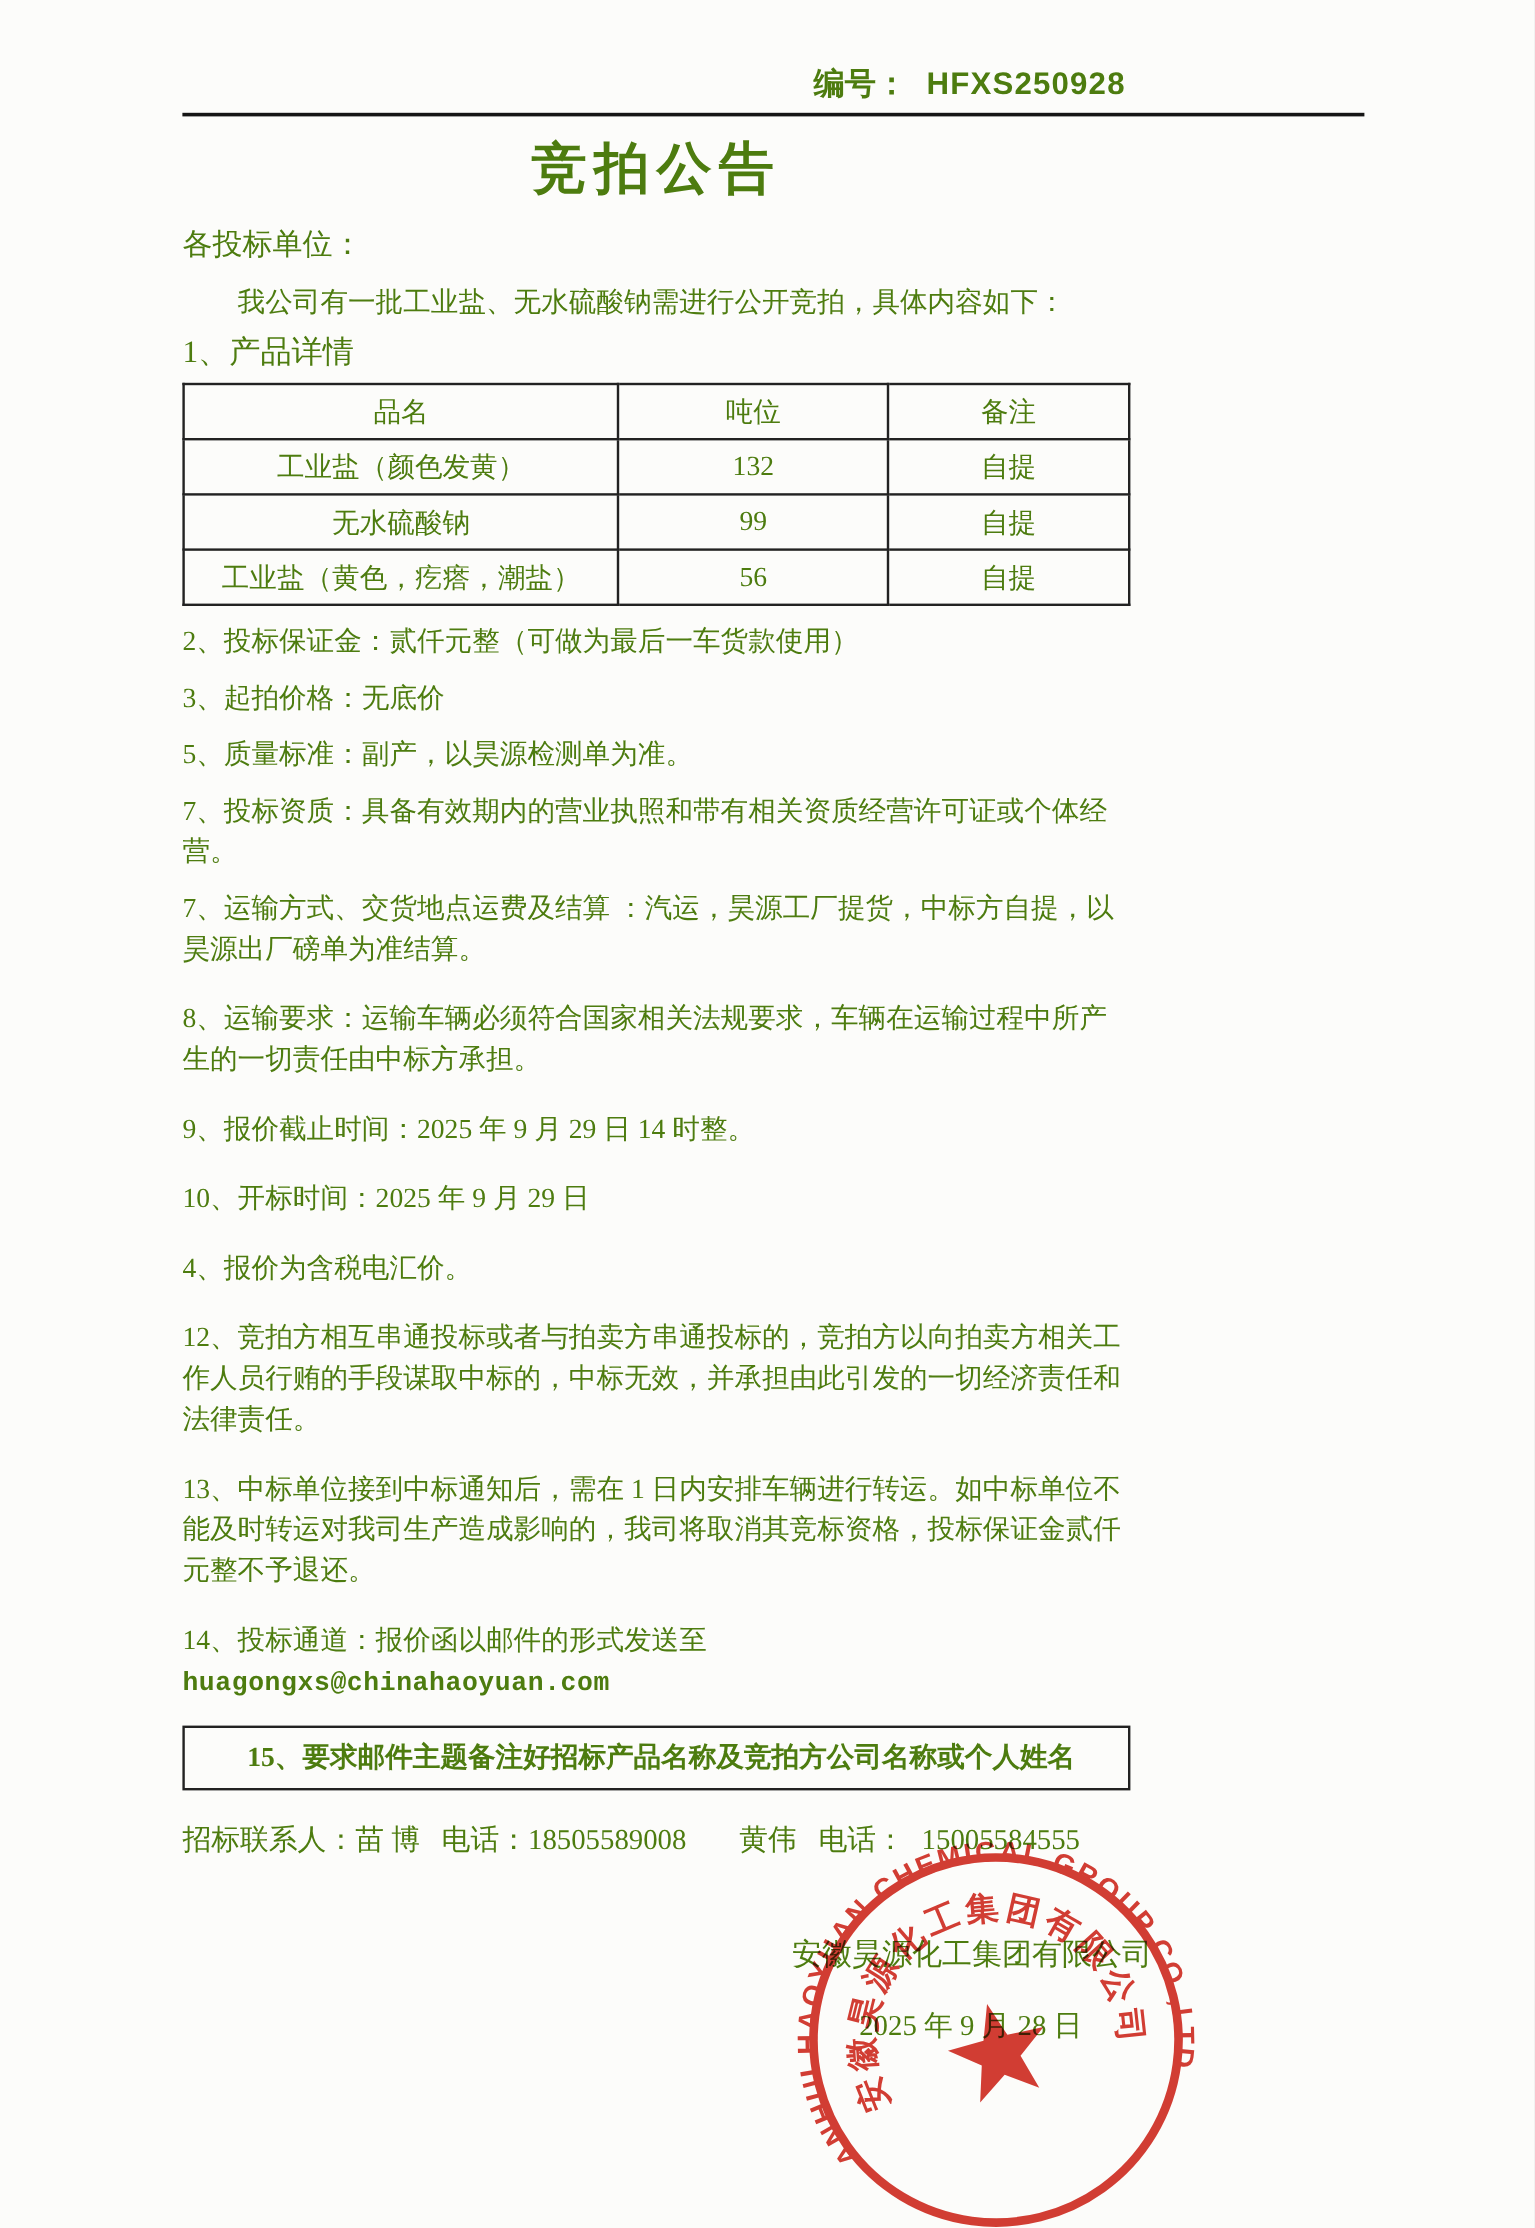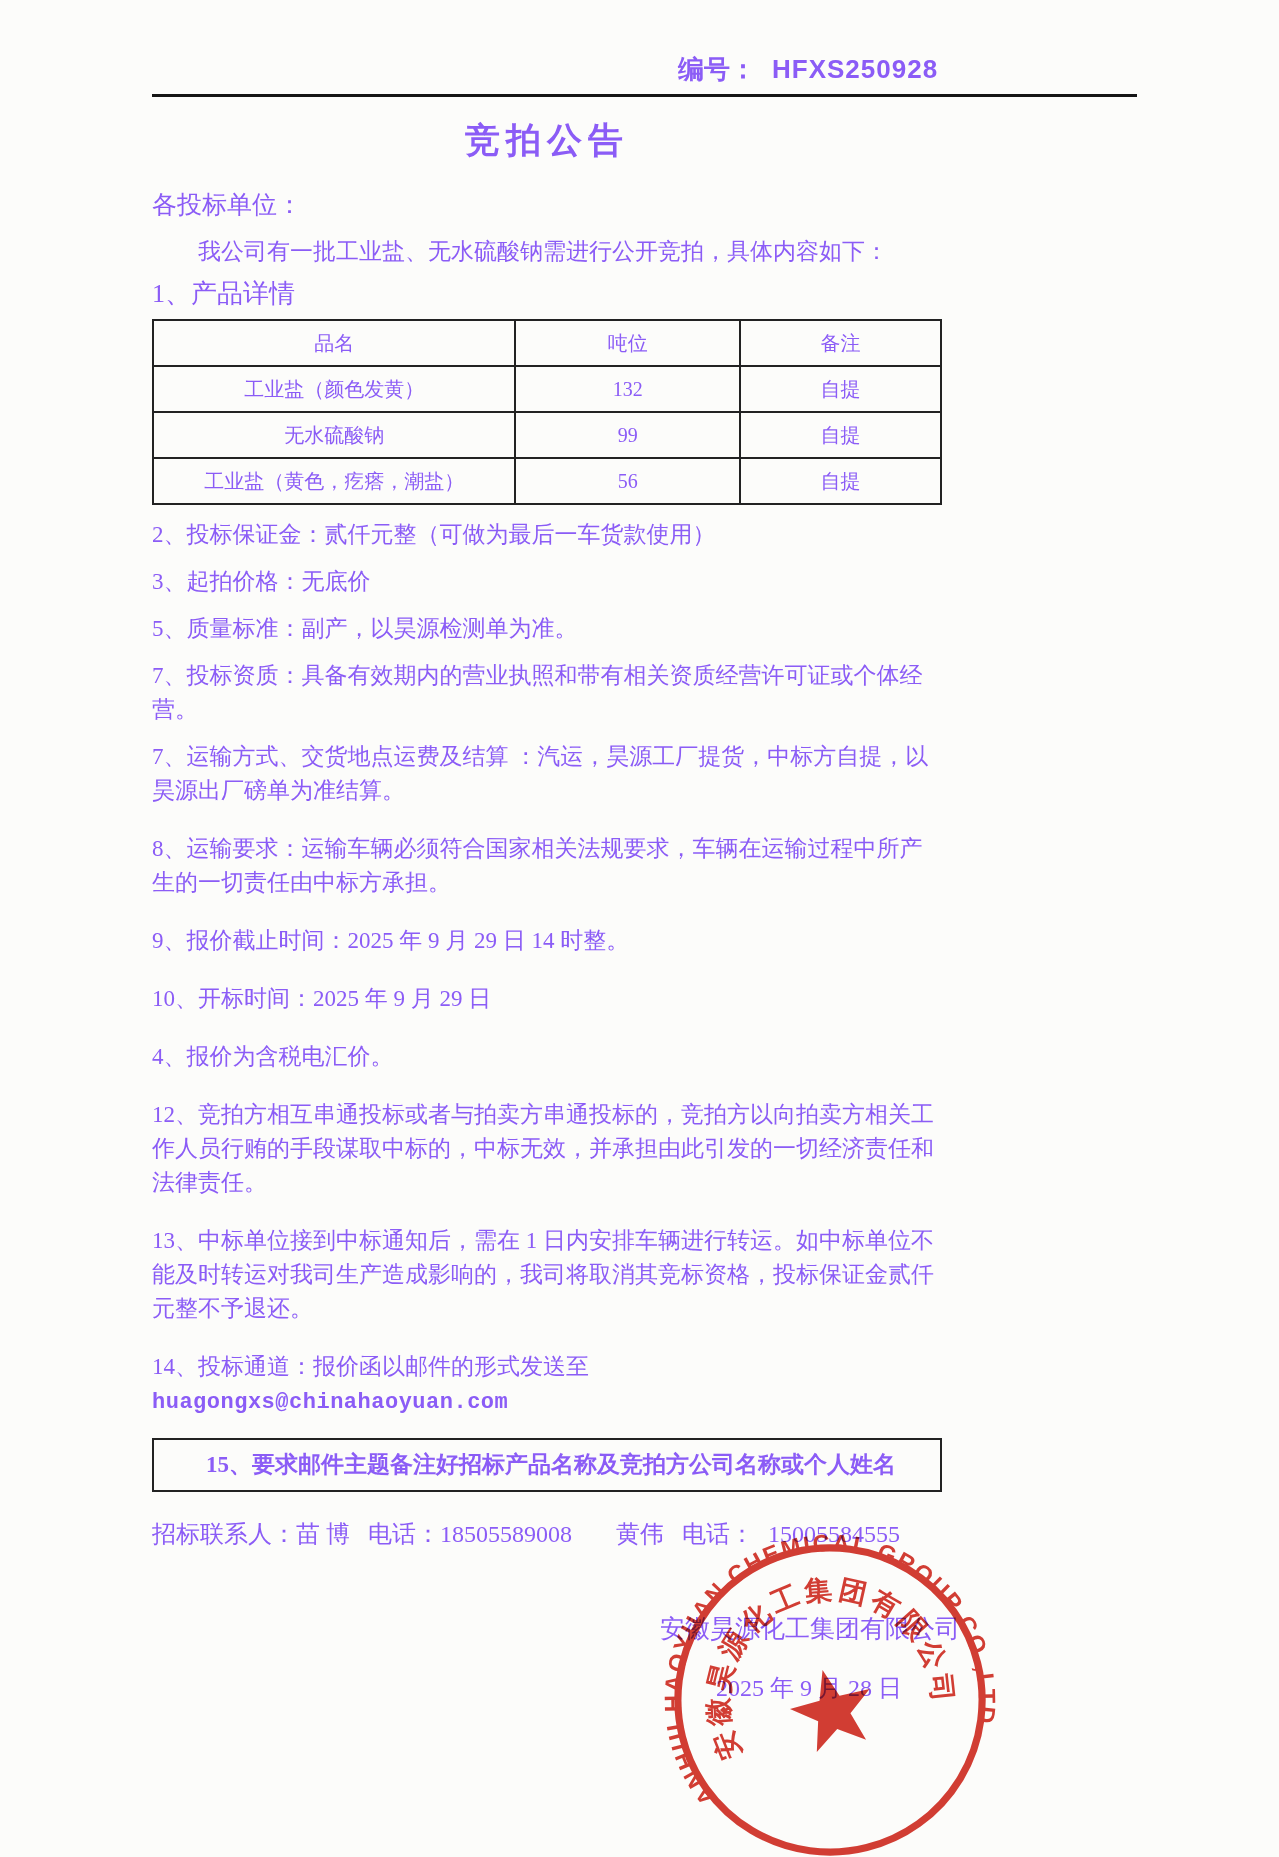--- a/index.html
+++ b/index.html
@@ -2,42 +2,42 @@
 <html><head>
 <meta charset="utf-8">
 <style>
   html,body { margin:0; padding:0; background:#dddddd; }
   .page {
     position:relative;
     width:1279px; height:1857px;
     margin:0 auto;
     background:#fcfcfa;
     font-family:"Liberation Serif", serif;
-    color:#8b5cf6;
+    color:#4d7c0f;
     overflow:hidden;
   }
   .content {
     position:absolute; left:152px; top:0;
     width:790px; padding-top:54px;
   }
   
   .ref-line { font-size:26px; font-weight:bold; line-height:30px; margin-left:526px; white-space:nowrap; }
   .ref-line .num { font-family:"Liberation Sans", sans-serif; margin-left:16px; letter-spacing:1px; }
   .head-rule { width:985px; height:0; border:none; border-top:3px solid #151515; margin:9px 0 0 0; }
   h1.title {
-    font-size:35px; font-weight:bold; letter-spacing:6px;
+    font-size:46px; font-weight:bold; letter-spacing:6px;
     text-align:center; margin:16px 0 0 0; line-height:56px;
   }
   .salutation { font-size:25px; margin:20px 0 0 0; line-height:32px; }
   .intro { font-size:23px; margin:14px 0 0 0; line-height:34px; text-indent:2em; }
   .sec-heading { font-size:26px; margin:8px 0 0 0; line-height:34px; }
   
   table.products {
     width:100%; border-collapse:collapse; margin-top:8px;
-    font-size:20px; table-layout:fixed;
+    font-size:23px; table-layout:fixed;
   }
   table.products th, table.products td {
     border:2px solid #222; text-align:center; padding:3px 4px;
     height:38px; font-weight:normal;
   }
   table.products col.c1 { width:46%; }
   table.products col.c2 { width:28.5%; }
   table.products col.c3 { width:25.5%; }
   
   p.item { font-size:23px; line-height:34px; margin:13px 0 0 0; }

